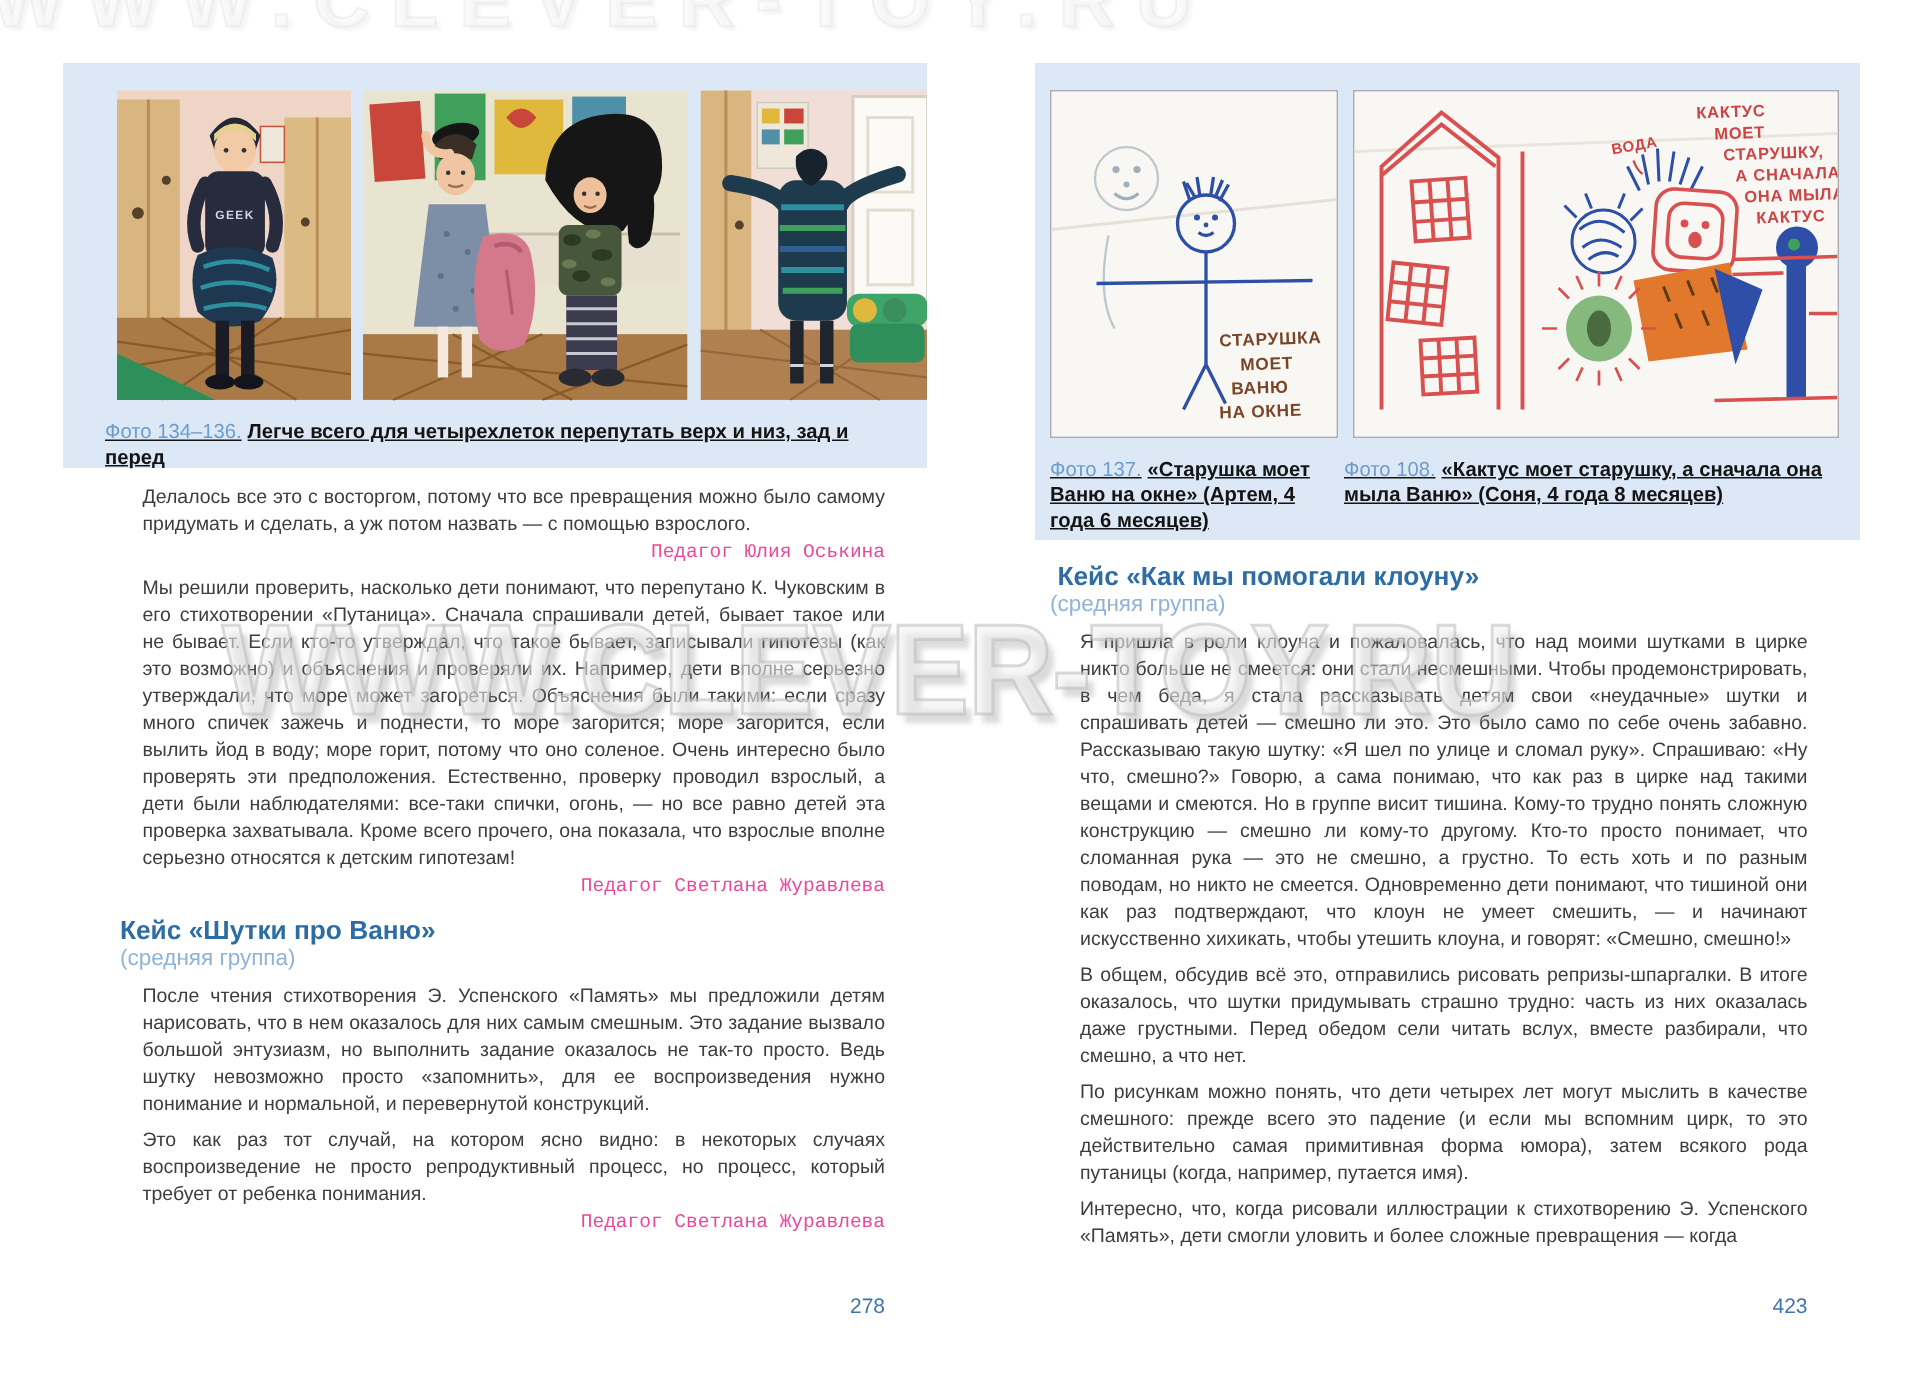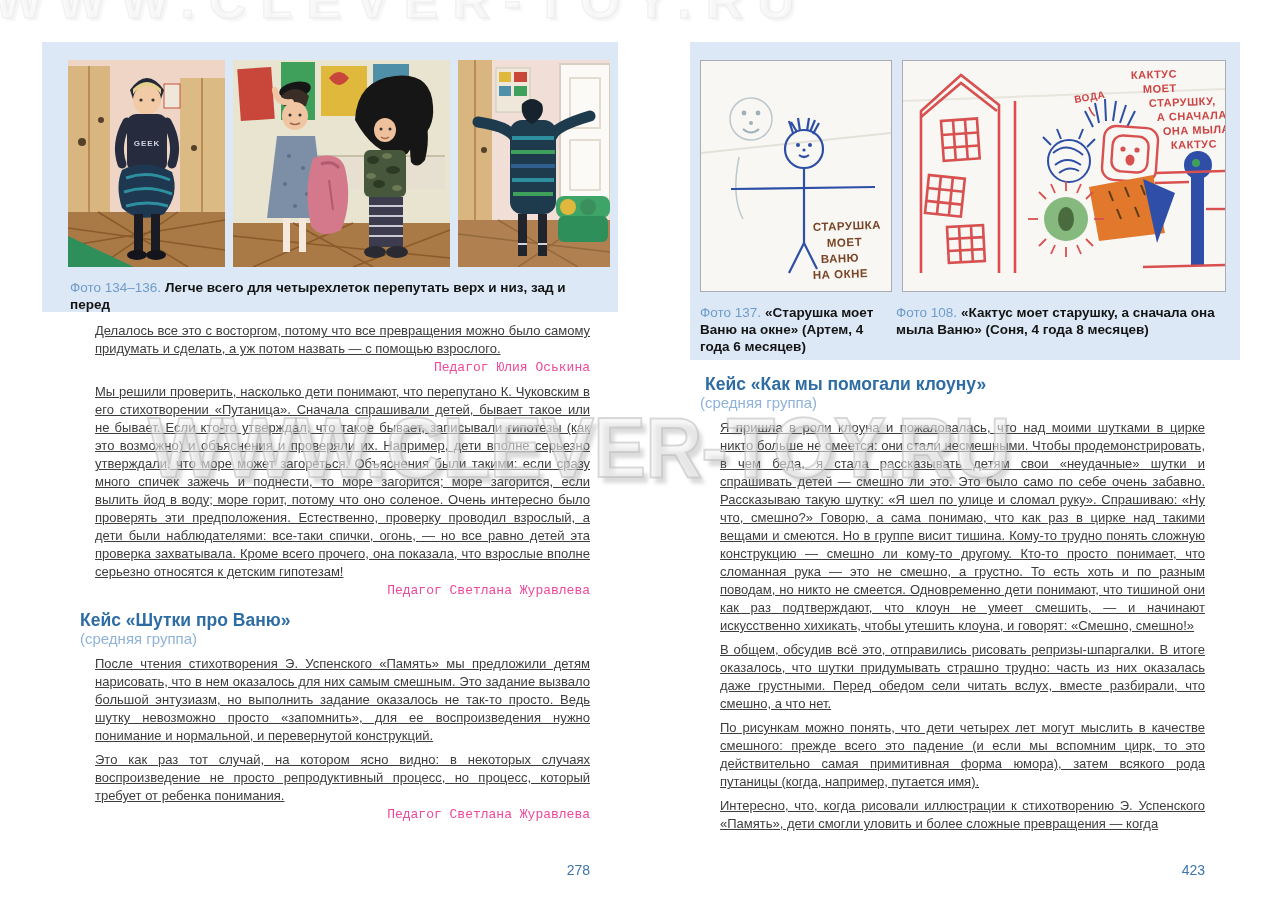--- a/index.html
+++ b/index.html
@@ -5,36 +5,36 @@
   html,body{margin:0;padding:0;background:#ffffff;}
   .stage{position:relative;width:1280px;height:920px;background:#ffffff;overflow:hidden;
          font-family:"Liberation Sans","DejaVu Sans",sans-serif;}
   
   .page{position:absolute;top:42px;}
   .page-left{left:42px;width:576px;}
   .page-right{left:690px;width:550px;}
   .panel{background:#dce8f6;position:relative;}
   .panel-left{width:576px;height:270px;}
   .panel-right{width:550px;height:318px;}
-  .photo-row{display:flex;gap:8px;padding:18px 0 0 26px;}
+  .photo-row{display:flex;gap:8px;padding:18px 0 0 36px;}
   .photo-row svg{display:block;}
   .draw-row{display:flex;gap:10px;padding:18px 0 0 10px;}
   .draw-frame{background:#f8f7f3;border:1px solid #a9adb2;}
   
-  .figure-caption{padding:12px 14px 0 28px;font-size:13.5px;line-height:17px;color:#141414;}
+  .figure-caption{padding:12px 14px 0 28px;font-size:13.5px;line-height:17px;color:#141414;text-decoration:underline;}
   .fig-label{color:#6f9ccb;margin-right:4px;}
   .fig-text{font-weight:bold;}
   .caption-row{display:flex;padding:12px 0 0 10px;}
   .caption-col1{width:196px;}
   .caption-col2{width:322px;}
   
   .text-col{position:absolute;}
   .text-col-left{left:53px;top:280px;width:495px;}
   .text-col-right{left:30px;top:332px;width:485px;}
-  .para{margin:0;text-align:justify;font-size:13px;line-height:18px;color:#3d3d3d;hyphens:auto;text-decoration:underline;}
+  .para{margin:0;text-align:justify;font-size:13px;line-height:18px;color:#3d3d3d;hyphens:auto;}
   .author{margin:1px 0 0;text-align:right;font-size:13px;line-height:18px;color:#ec4899;font-family:Liberation Mono, monospace;}
   .case-title{margin:16px 0 0 -15px;font-size:17.5px;line-height:20px;font-weight:bold;color:#2e6da4;}
   .case-subtitle{margin:0 0 0 -15px;font-size:15px;line-height:17px;color:#8fb2d8;}
   .gap-s{height:6px;}.gap-m{height:8px;}
   .page-number{position:absolute;top:820px;font-size:14px;color:#3f74ad;text-align:right;}
   .page-number-left{left:53px;width:495px;}
   .page-number-right{left:30px;width:485px;}
   
   .watermark{position:absolute;white-space:nowrap;font-weight:bold;pointer-events:none;z-index:50;
              color:rgba(240,240,240,0.55);-webkit-text-stroke:2px rgba(187,187,187,0.55);

